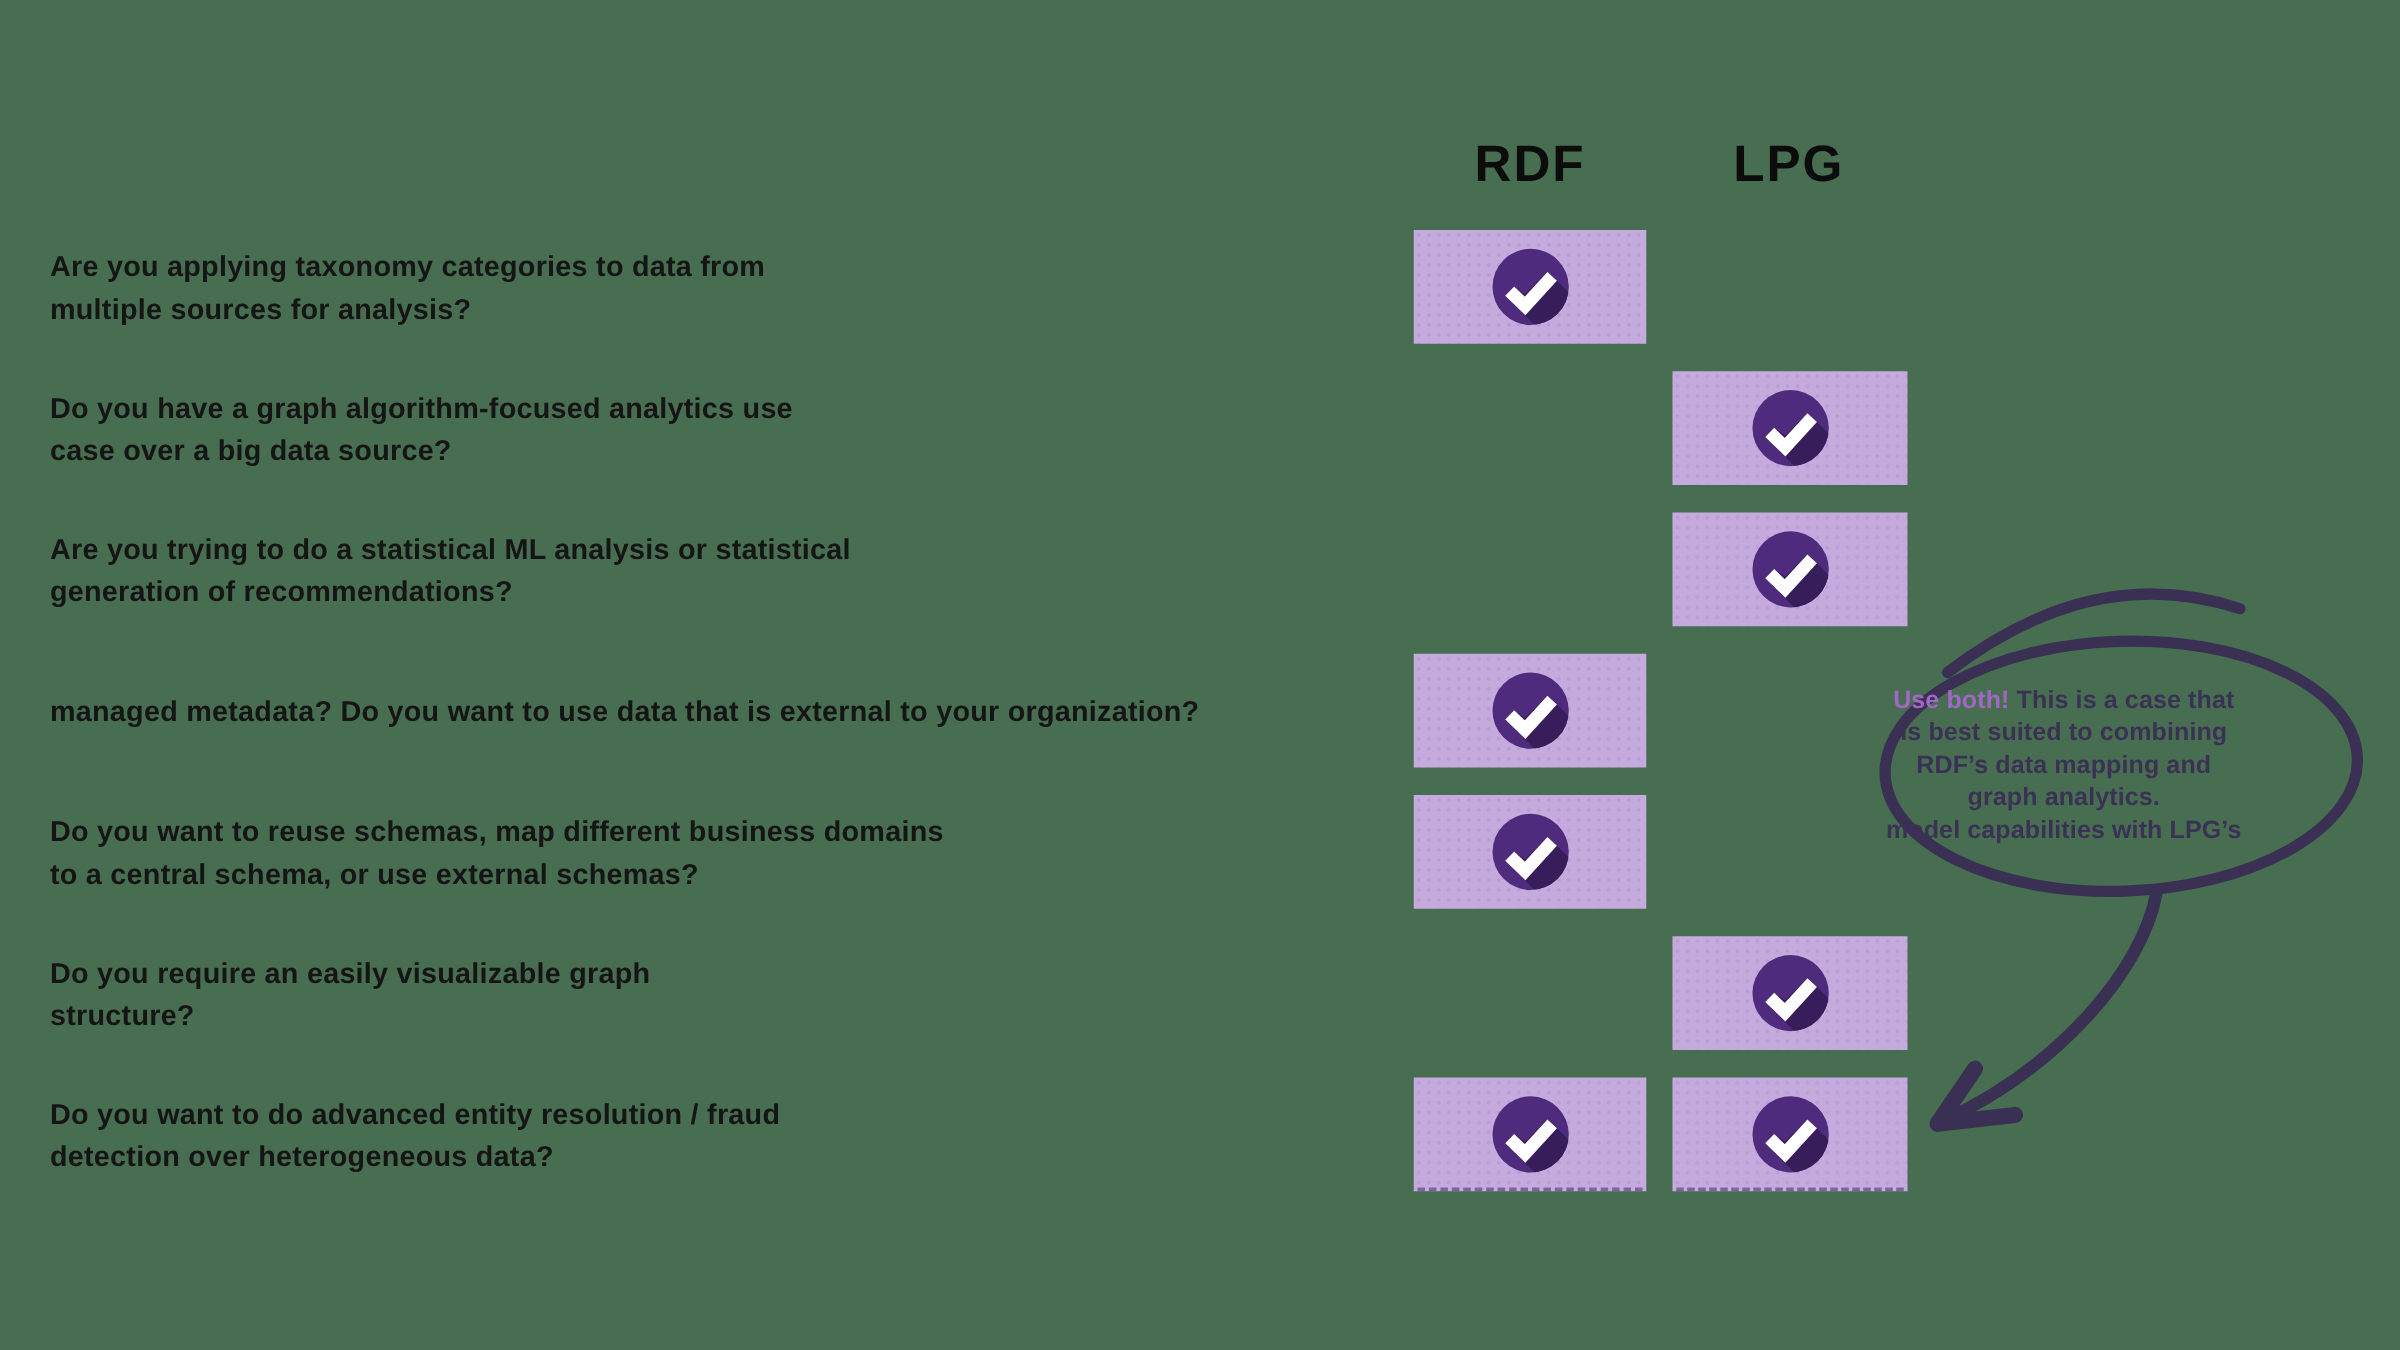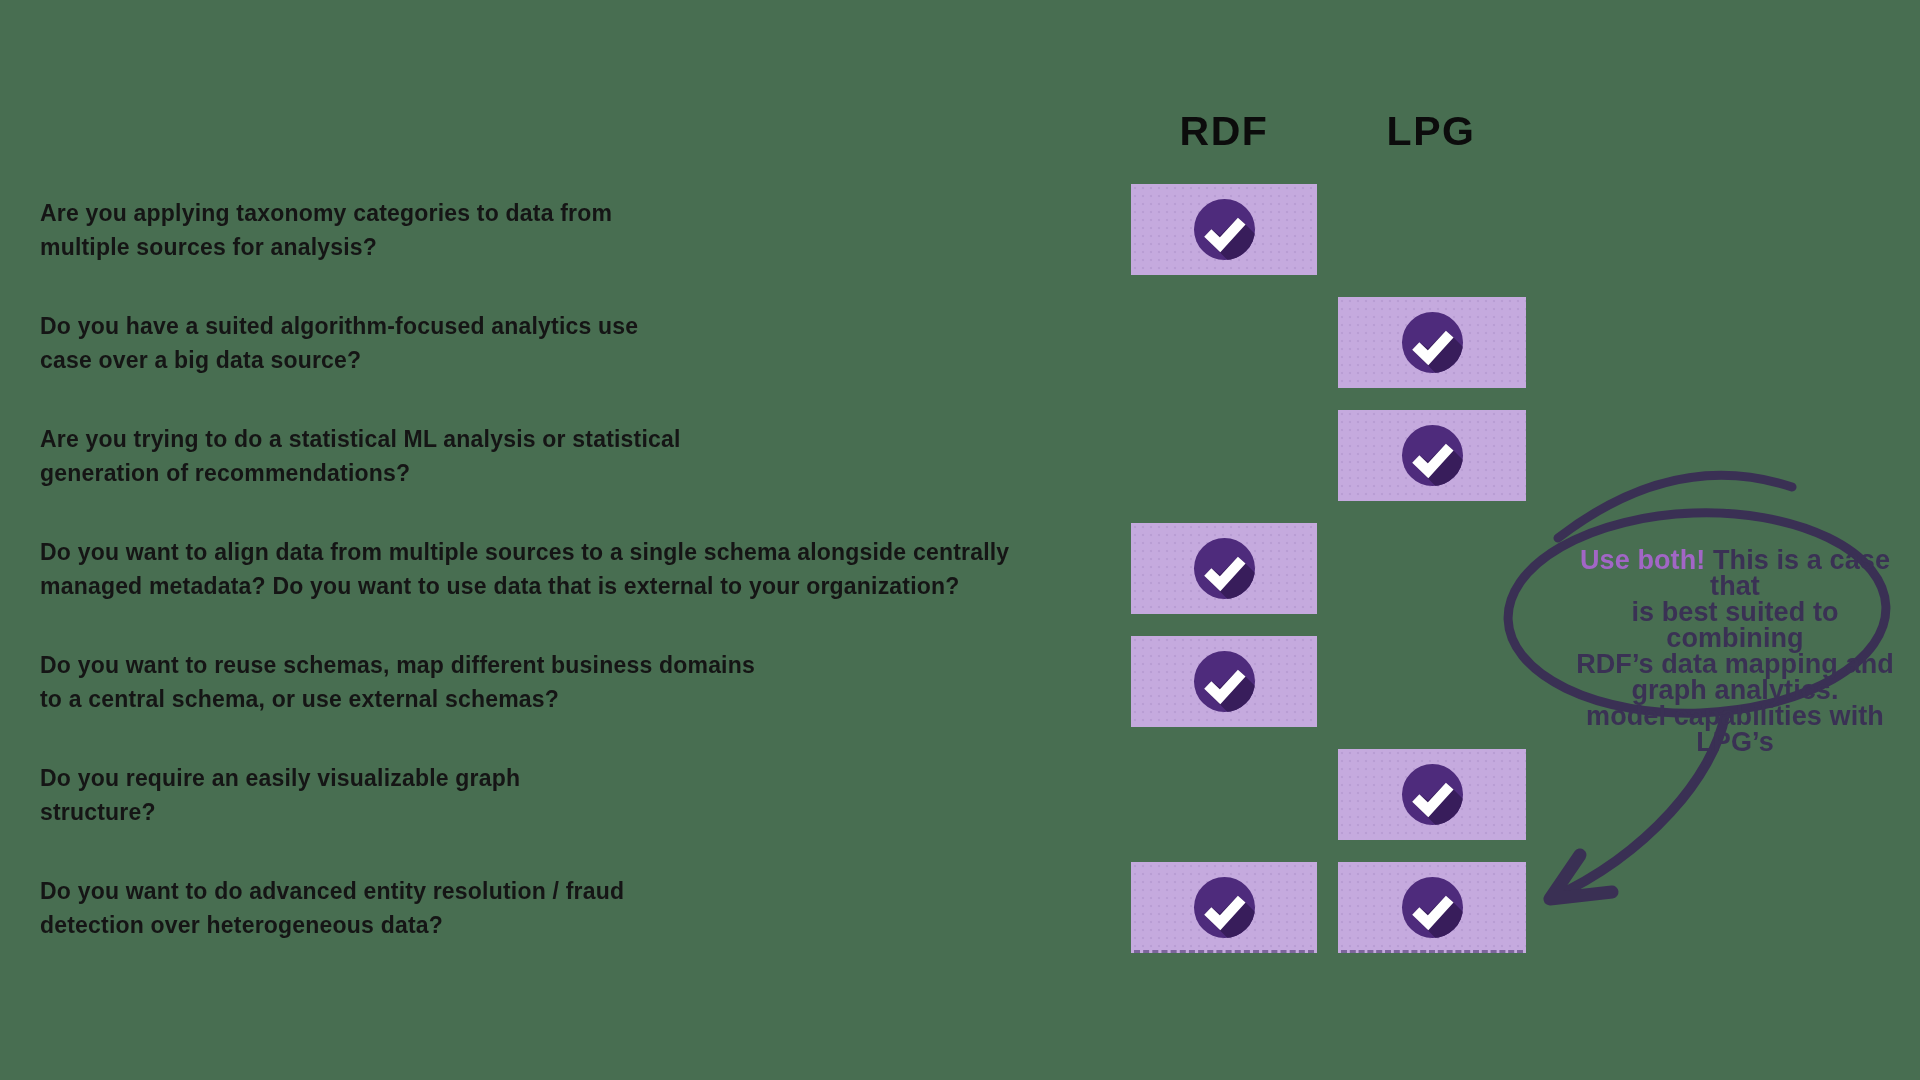--- a/index.html
+++ b/index.html
@@ -44,23 +44,23 @@
   }
   .chk{width:63px;height:63px;display:block}
   .chk-circle{fill:var(--circle)}
   .chk-shadow{fill:var(--shadow)}
   .chk-mark{stroke:var(--check);stroke-width:10.5;fill:none}
 
   .doodle{position:absolute;left:1440px;top:430px;width:480px;height:545px;pointer-events:none}
   .doodle-stroke{stroke:var(--doodle);fill:none;stroke-linecap:round;stroke-linejoin:round}
 
   .bubble-text{
-    position:absolute;left:1566px;top:547px;width:338px;
+    position:absolute;left:1482px;top:547px;width:338px;
     text-align:center;color:var(--bubble-ink);
-    font-size:27px;font-weight:700;line-height:26px;letter-spacing:.1px;
+    font-size:20px;font-weight:700;line-height:26px;letter-spacing:.1px;
   }
   .bubble-text .hl{color:var(--highlight)}
   .hidden-defs{position:absolute;width:0;height:0;overflow:hidden}
 </style>
 </head>
 <body>
 
 <svg class="hidden-defs" aria-hidden="true">
   <defs>
     <clipPath id="chk-clip">
@@ -87,21 +87,21 @@
     <div class="cell rdf-cell">
         <svg class="chk" viewBox="0 0 64 64">
           <use href="#chk-sym"></use>
         </svg>
       </div>
 
   </div>
 
   <div class="row r2">
     <div class="q">
-      <div>Do you have a suited algorithm-focused analytics use</div>
+      <div>Do you have a graph algorithm-focused analytics use</div>
       <div>case over a big data source?</div>
     </div>
 
     <div class="cell lpg-cell">
         <svg class="chk" viewBox="0 0 64 64">
           <use href="#chk-sym"></use>
         </svg>
       </div>
   </div>
 
@@ -113,21 +113,20 @@
 
     <div class="cell lpg-cell">
         <svg class="chk" viewBox="0 0 64 64">
           <use href="#chk-sym"></use>
         </svg>
       </div>
   </div>
 
   <div class="row r4">
     <div class="q">
-      <div>Do you want to align data from multiple sources to a single schema alongside centrally</div>
       <div>managed metadata? Do you want to use data that is external to your organization?</div>
     </div>
     <div class="cell rdf-cell">
         <svg class="chk" viewBox="0 0 64 64">
           <use href="#chk-sym"></use>
         </svg>
       </div>
 
   </div>
 

